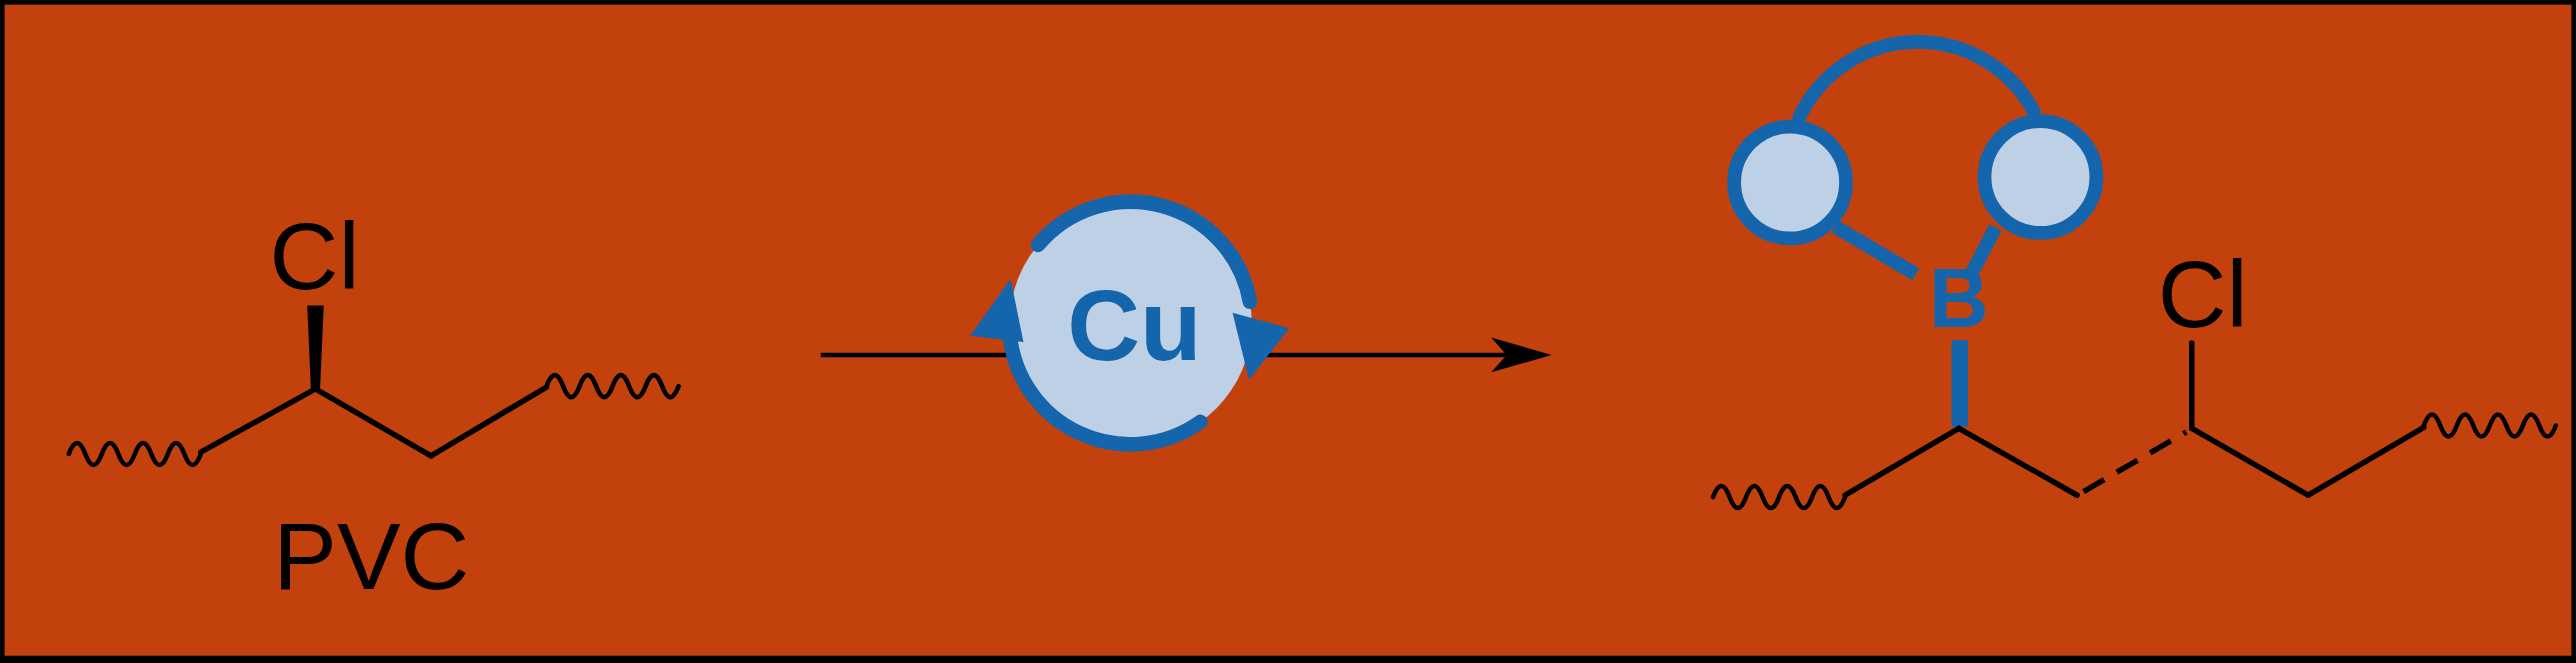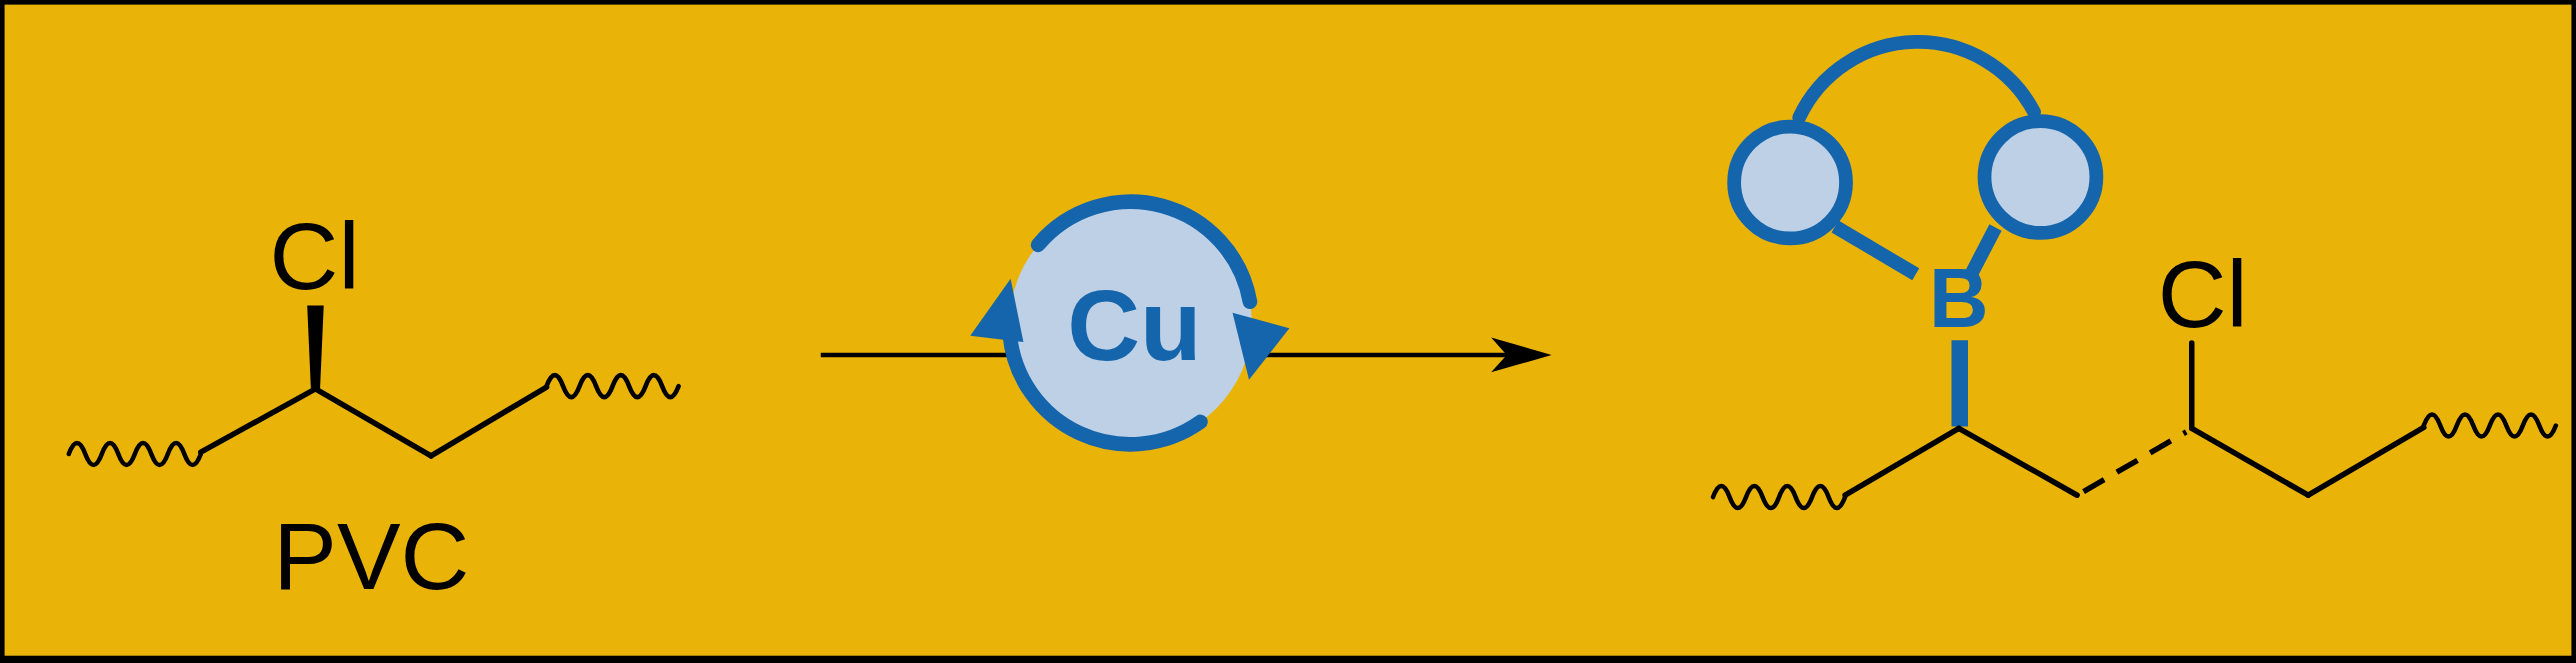--- a/index.html
+++ b/index.html
@@ -8,21 +8,21 @@
     background: #ffffff;
     width: 2576px;
     height: 664px;
     overflow: hidden;
     font-family: "Liberation Sans", sans-serif;
   }
   .figure-canvas {
     position: relative;
     width: 2576px;
     height: 664px;
-    background: #eab308;
+    background: #c2410c;
   }
   .figure-canvas svg {
     position: absolute;
     left: 0;
     top: 0;
     width: 100%;
     height: 100%;
     display: block;
   }
   text {

